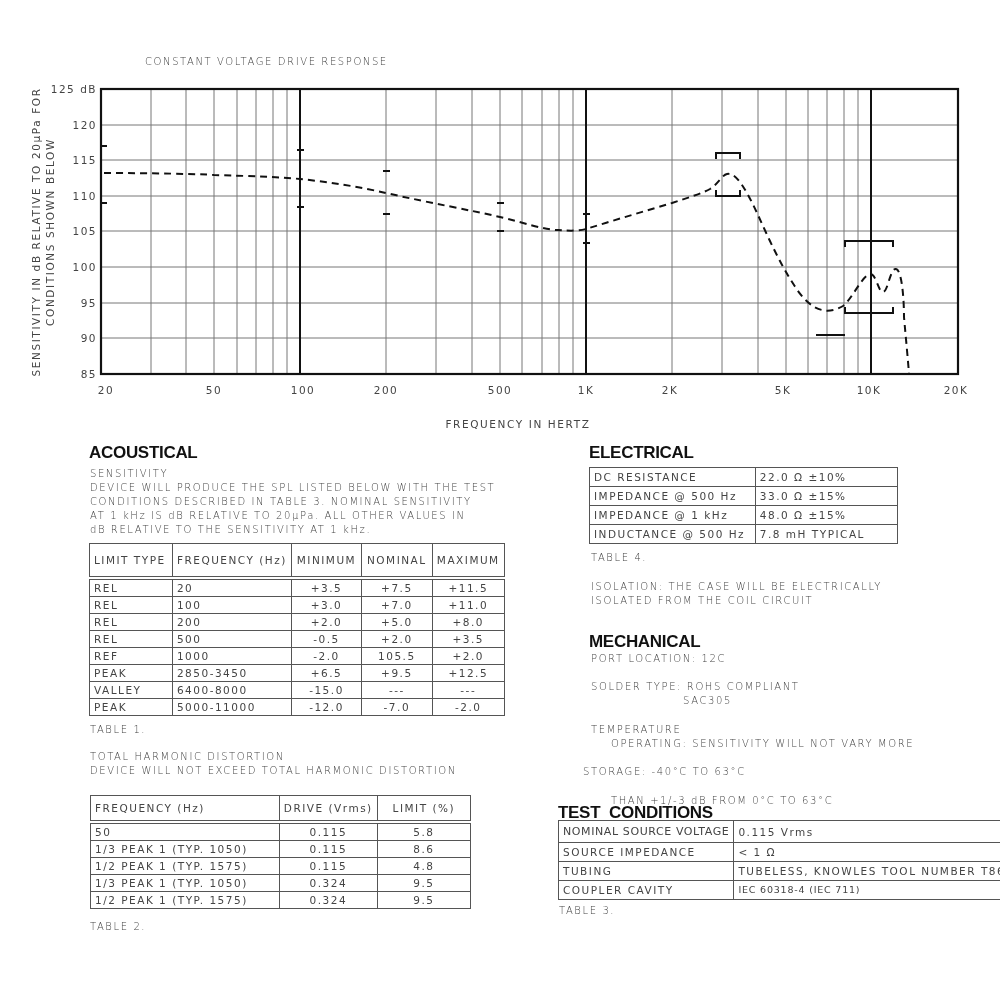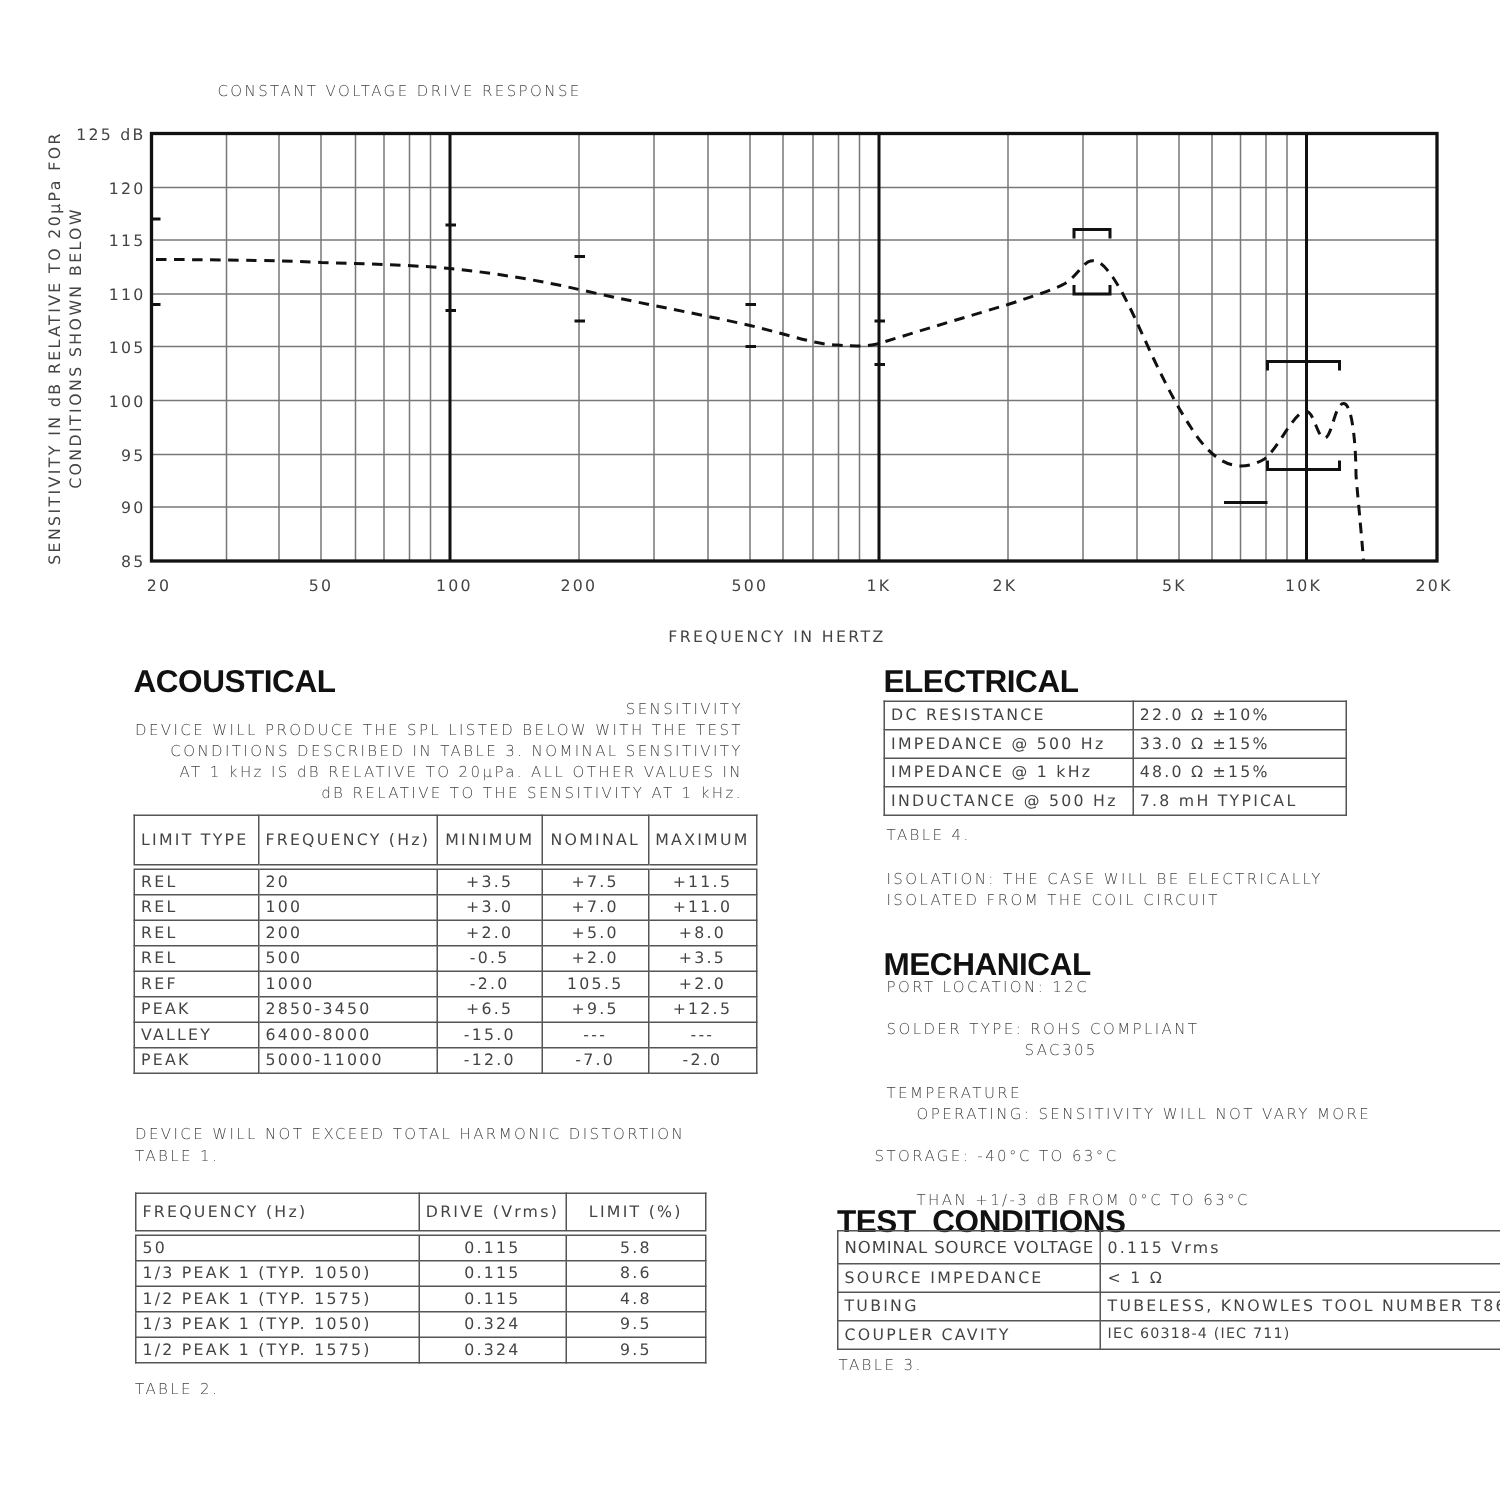--- a/index.html
+++ b/index.html
@@ -1,20 +1,20 @@
 <!DOCTYPE html>
 <html><head>
 <meta charset="utf-8">
 <style>
   html, body { margin:0; padding:0; background:#ffffff; }
   body { width:1000px; height:1000px; position:relative; overflow:hidden;
          font-family:"Liberation Sans", "DejaVu Sans", sans-serif; color:#3a3a3a; }
   .abs { position:absolute; }
   .t { font-family:"DejaVu Sans", sans-serif; font-size:10px; letter-spacing:1.6px; color:#444; white-space:nowrap; line-height:14px; font-weight:300; }
-  .heading { font-family:"Liberation Sans", sans-serif; font-weight:bold; font-size:21px; color:#111; letter-spacing:-0.3px; }
+  .heading { font-family:"Liberation Sans", sans-serif; font-weight:bold; font-size:17px; color:#111; letter-spacing:-0.3px; }
   svg text { font-family:"DejaVu Sans", sans-serif; fill:#444; }
   table { border-collapse:collapse; position:absolute; }
   td { border:1.3px solid #555; font-family:"DejaVu Sans", sans-serif; font-size:10.5px; letter-spacing:1.5px; color:#444; padding:0 4px; white-space:nowrap; height:16px; line-height:16px; }
   td.c { text-align:center; }
   tr.hdr td { height:32px; }
   tr.first td { border-top:4px double #555; }
 </style>
 </head>
 <body>
 
@@ -124,21 +124,21 @@
   </g>
   <text x="518" y="428" font-size="10.5" letter-spacing="1.6" text-anchor="middle">FREQUENCY IN HERTZ</text>
 
   <g transform="translate(40,232) rotate(-90)" font-size="10.5" letter-spacing="1.6" text-anchor="middle">
     <text x="0" y="0">SENSITIVITY IN dB RELATIVE TO 20µPa FOR</text>
     <text x="0" y="14">CONDITIONS SHOWN BELOW</text>
   </g>
 </svg>
 
 <div class="abs heading" style="left:89px;top:443px;">ACOUSTICAL</div>
-<div class="abs" style="left:90px;top:467px;text-align:right;">
+<div class="abs" style="left:90px;top:467px;">
   <div class="t">SENSITIVITY</div>
   <div class="t">DEVICE WILL PRODUCE THE SPL LISTED BELOW WITH THE TEST</div>
   <div class="t">CONDITIONS DESCRIBED IN TABLE 3. NOMINAL SENSITIVITY</div>
   <div class="t">AT 1 kHz IS dB RELATIVE TO 20µPa. ALL OTHER VALUES IN</div>
   <div class="t">dB RELATIVE TO THE SENSITIVITY AT 1 kHz.</div>
 </div>
 
 <table style="left:89px;top:543px;width:416px;">
   <colgroup>
       <col style="width:85px">
@@ -206,23 +206,24 @@
   </tr>
   <tr>
     <td>PEAK</td>
     <td>5000-11000</td>
     <td class="c">-12.0</td>
     <td class="c">-7.0</td>
     <td class="c">-2.0</td>
   </tr>
 </tbody>
   </table>
-<div class="abs t" style="left:90px;top:723px;margin-top:42px;">TABLE 1.</div>
+<div class="abs t" style="left:90px;top:723px;">TABLE 1.</div>
 
 <div class="abs" style="left:90px;top:750px;">
+  <div class="t">TOTAL HARMONIC DISTORTION</div>
   <div class="t">DEVICE WILL NOT EXCEED TOTAL HARMONIC DISTORTION</div>
 </div>
 
 <table style="left:90px;top:795px;width:381px;">
   <colgroup>
       <col style="width:191px">
       <col style="width:95px">
       <col style="width:95px">
     </colgroup>
   <tbody>

